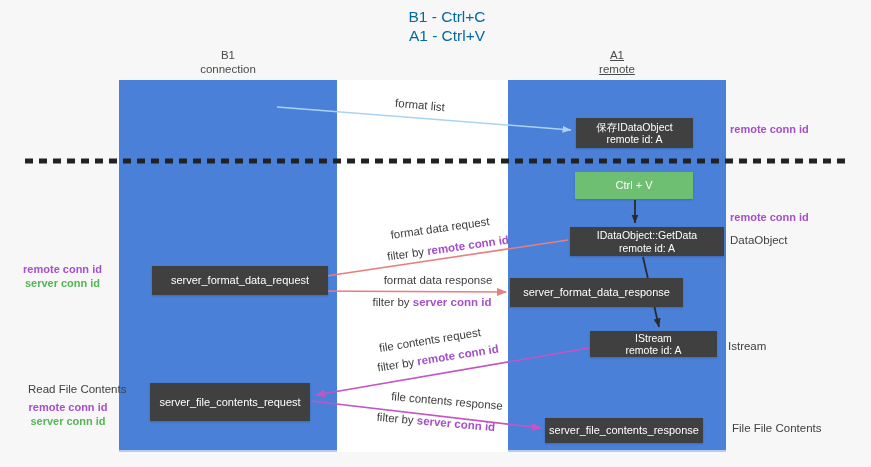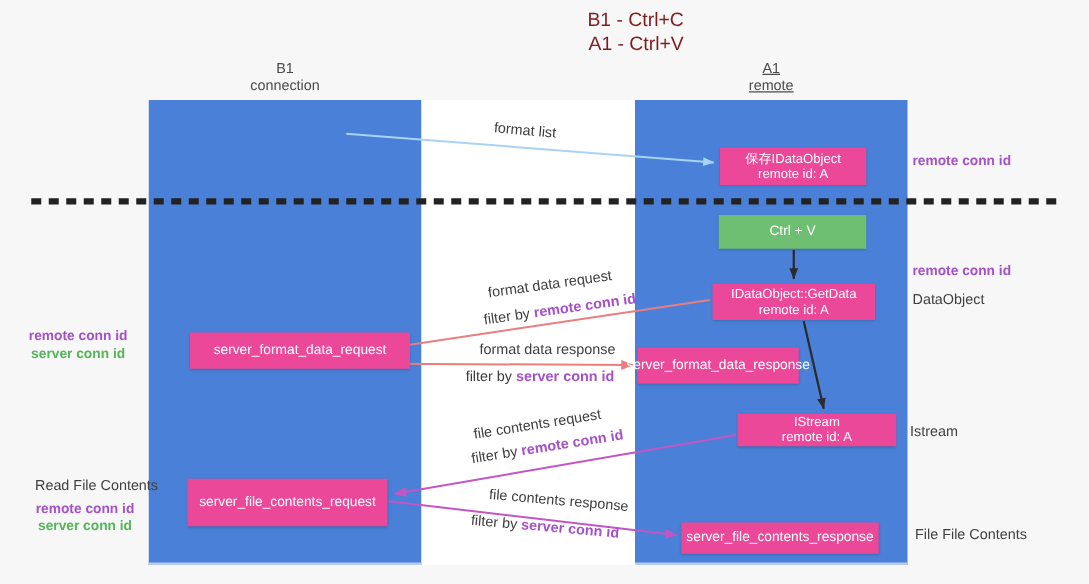--- a/index.html
+++ b/index.html
@@ -4,24 +4,24 @@
 <style>
   html,body{margin:0;padding:0;background:#f7f7f8;font-family:"Liberation Sans",sans-serif;}
   .canvas{position:relative;width:871px;height:467px;background:#f7f7f8;overflow:hidden;}
   .mid-strip{position:absolute;left:337px;top:80px;width:171px;height:372px;background:#ffffff;}
   .lane{position:absolute;top:80px;width:218px;height:370px;background:#4a80d8;border-bottom:2px solid #b9cbf0;}
   .lane.b1{left:119px;}
   .lane.a1{left:508px;}
   .lane-header{position:absolute;top:48px;width:218px;text-align:center;font-size:11.5px;line-height:14px;color:#4a4a4a;}
   .lane-header.b1{left:119px;}
   .lane-header.a1{left:508px;text-decoration:underline;}
-  .title{position:absolute;left:347px;top:7px;width:200px;text-align:right;font-size:15.5px;line-height:19px;color:#7f1d1d;}
+  .title{position:absolute;left:347px;top:7px;width:200px;text-align:center;font-size:15.5px;line-height:19px;color:#0369a1;}
   .node{position:absolute;z-index:3;display:flex;flex-direction:column;align-items:center;justify-content:center;color:#ffffff;text-align:center;box-shadow:0 1px 2px rgba(0,0,0,0.18);}
   .node.green{background:#6fbf73;font-size:11px;}
-  .node.orange{background:#ec4899;font-size:11px;}
+  .node.orange{background:#404040;font-size:11px;}
   .node .l2{font-size:10.5px;line-height:12.5px;}
   .node .l1{line-height:12.5px;}
   .one-line{font-size:11px;}
   svg.arrows{position:absolute;left:0;top:0;z-index:2;pointer-events:none;}
   .elabel{position:absolute;z-index:4;text-align:center;font-size:11.5px;color:#3d3d3d;white-space:nowrap;}
   .purple{color:#a550c8;font-weight:700;}
   .greenlbl{color:#53b556;font-weight:700;}
   .side{position:absolute;z-index:4;font-size:11px;white-space:nowrap;}
   .side.plain{font-size:11.5px;color:#404040;font-weight:400;}
   .side-block{position:absolute;z-index:4;text-align:center;font-size:11px;line-height:14px;font-weight:700;white-space:nowrap;}
@@ -89,30 +89,30 @@
 
   <div class="node orange" style="left:576px;top:118px;width:117px;height:30px;">
     <div class="l2">保存IDataObject</div>
     <div class="l2">remote id: A</div>
   </div>
 
   <div class="node green" style="left:575px;top:172px;width:118px;height:27px;">
     <div class="l1">Ctrl + V</div>
   </div>
 
-  <div class="node orange" style="left:570px;top:227px;width:130px;height:29px;">
+  <div class="node orange" style="left:570px;top:227px;width:154px;height:29px;">
     <div class="l2">IDataObject::GetData</div>
     <div class="l2">remote id: A</div>
   </div>
 
   <div class="node orange one-line" style="left:152px;top:266px;width:176px;height:29px;">
     <div class="l1">server_format_data_request</div>
   </div>
 
-  <div class="node orange one-line" style="left:510px;top:278px;width:129px;height:29px;">
+  <div class="node orange one-line" style="left:510px;top:278px;width:173px;height:29px;">
     <div class="l1">server_format_data_response</div>
   </div>
 
   <div class="node orange" style="left:590px;top:331px;width:127px;height:26px;">
     <div class="l2">IStream</div>
     <div class="l2">remote id: A</div>
   </div>
 
   <div class="node orange one-line" style="left:150px;top:383px;width:160px;height:38px;">
     <div class="l1">server_file_contents_request</div>

